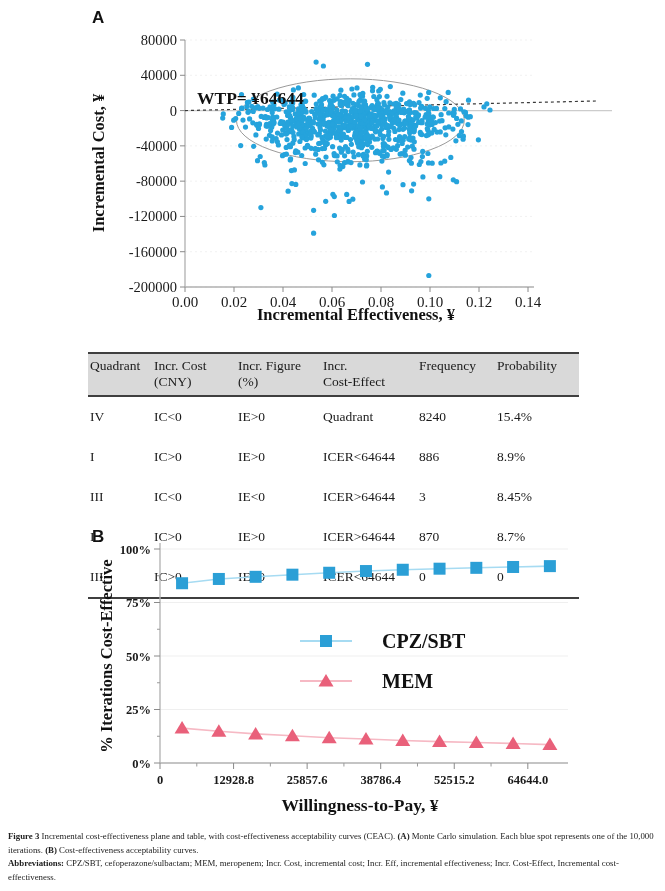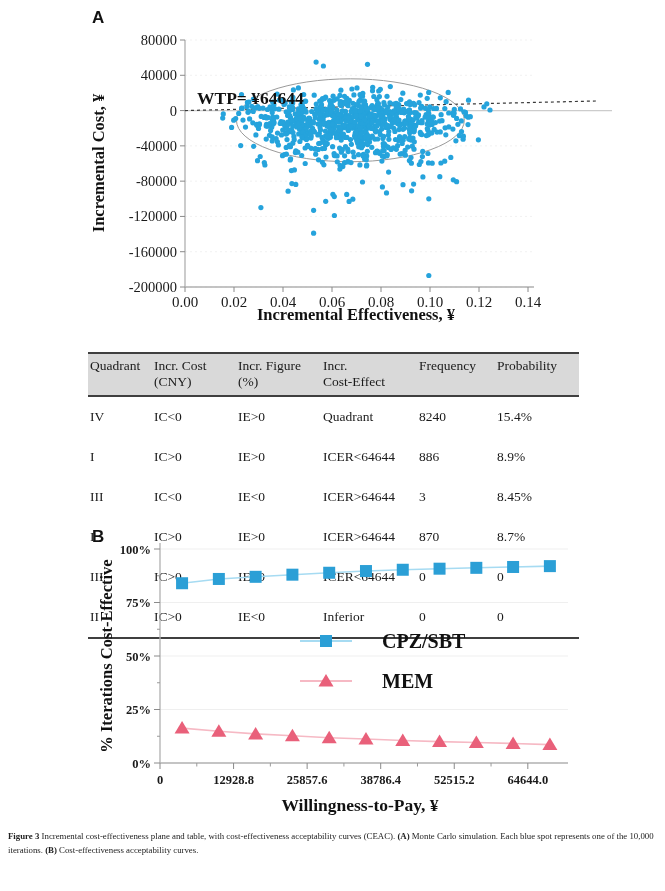--- a/index.html
+++ b/index.html
@@ -1088,28 +1088,20 @@
           <td>8.7%</td>
         </tr>
         <tr>
           <td>III</td>
           <td>IC&gt;0</td>
           <td>IE&lt;0</td>
           <td>ICER&lt;64644</td>
           <td>0</td>
           <td>0</td>
         </tr>
-        <tr>
-          <td>II</td>
-          <td>IC&gt;0</td>
-          <td>IE&lt;0</td>
-          <td>Inferior</td>
-          <td>0</td>
-          <td>0</td>
-        </tr>
       </tbody>
   </table>
 
   <div class="panel-label" style="left:92px;top:527px;">B</div>
   <div id="svgB-wrap"><svg width="665" height="310" viewBox="0 0 665 310" xmlns="http://www.w3.org/2000/svg">
         <line x1="160" y1="186.5" x2="568" y2="186.5" stroke="#efefef" stroke-width="1"></line>
         <line x1="160" y1="133" x2="568" y2="133" stroke="#efefef" stroke-width="1"></line>
         <line x1="160" y1="79.5" x2="568" y2="79.5" stroke="#efefef" stroke-width="1"></line>
         <line x1="160" y1="26" x2="568" y2="26" stroke="#efefef" stroke-width="1"></line>
         <line x1="160" y1="20" x2="160" y2="240" stroke="#b0b0b0" stroke-width="1.3"></line>
@@ -1182,14 +1174,15 @@
           <line x1="300" y1="158" x2="352" y2="158" stroke="#F6B9C4" stroke-width="1.8"></line>
           <polygon points="326,151 318.5,163.5 333.5,163.5" fill="#E9607A"></polygon>
           <text x="382" y="165" font-size="20" font-weight="bold" fill="#111">MEM</text>
         </g>
         <text transform="rotate(-90 112 133)" x="112" y="133" text-anchor="middle" font-size="16.5" font-weight="bold" fill="#111">% Iterations Cost-Effective</text>
         <text x="360" y="288" text-anchor="middle" font-size="17.5" font-weight="bold" fill="#111">Willingness-to-Pay, ¥</text>
       </svg></div>
 
   <div id="caption">
     <p><b>Figure 3</b><span> Incremental cost-effectiveness plane and table, with cost-effectiveness acceptability curves (CEAC). </span><b>(A)</b><span> Monte Carlo simulation. Each blue spot represents one of the 10,000 iterations. </span><b>(B)</b><span> Cost-effectiveness acceptability curves.</span></p>
+    <p><b>Abbreviations:</b><span> CPZ/SBT, cefoperazone/sulbactam; MEM, meropenem; Incr. Cost, incremental cost; Incr. Eff, incremental effectiveness; Incr. Cost-Effect, Incremental cost-effectiveness.</span></p>
   </div>
 </div>
 
 </body></html>

